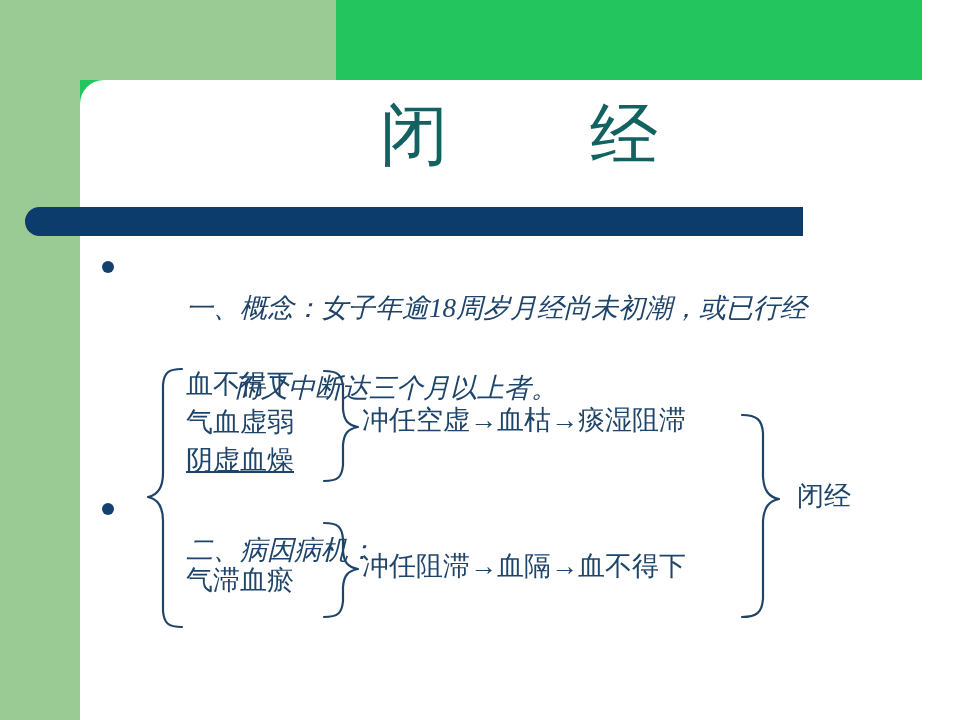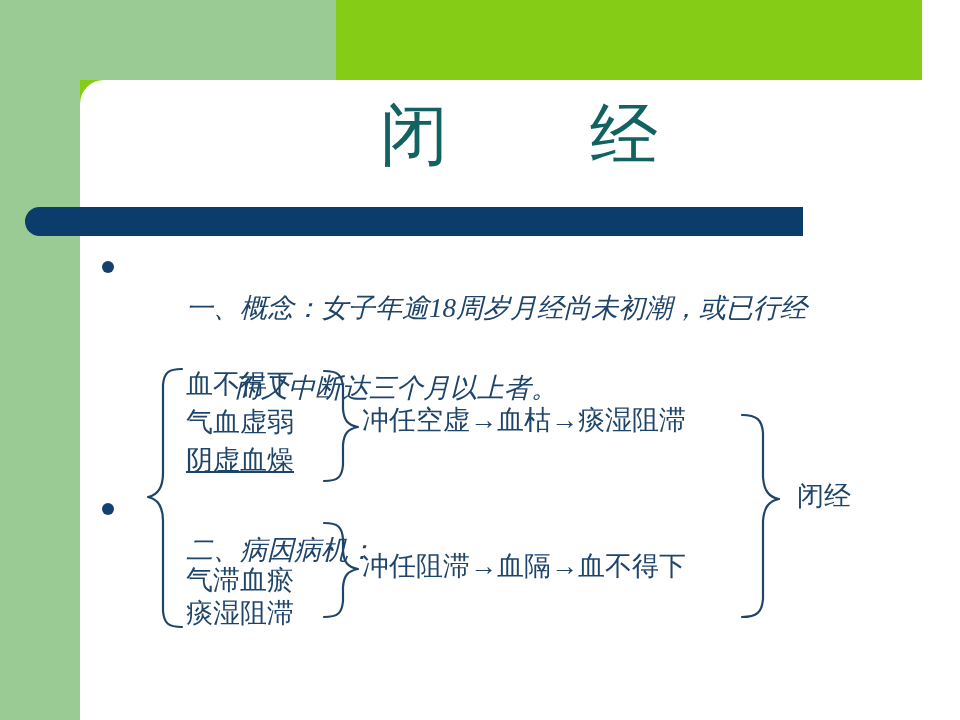--- a/index.html
+++ b/index.html
@@ -7,21 +7,21 @@
     padding: 0;
     background: #ffffff;
   }
   body {
     font-family: "Liberation Serif", "DejaVu Serif", serif;
   }
   .slide {
     position: relative;
     width: 922px;
     height: 720px;
-    background: #84cc16;
+    background: #22c55e;
     overflow: hidden;
   }
 
   
   .green-left-strip {
     position: absolute;
     left: 0;
     top: 0;
     width: 80px;
     height: 720px;
@@ -181,21 +181,20 @@
 
         <path d="M742 60 C757 60 762 65 763 78 L763 122 C764 136 769 142 779 144
                  C769 146 764 152 763 166 L763 244 C762 257 757 262 742 262"></path>
       </g>
     </svg>
 
     <div class="dg-label cause-1">血不得下</div>
     <div class="dg-label cause-2">气血虚弱</div>
     <div class="dg-label cause-3">阴虚血燥</div>
     <div class="dg-label cause-4">气滞血瘀</div>
-    <div class="dg-label cause-5">痰湿阻滞</div>
 
     <div class="dg-label chain-1">冲任空虚→血枯→痰湿阻滞</div>
     <div class="dg-label chain-2">冲任阻滞→血隔→血不得下</div>
 
     <div class="dg-label outcome">闭经</div>
 
   </div>
 
 </div>
 

